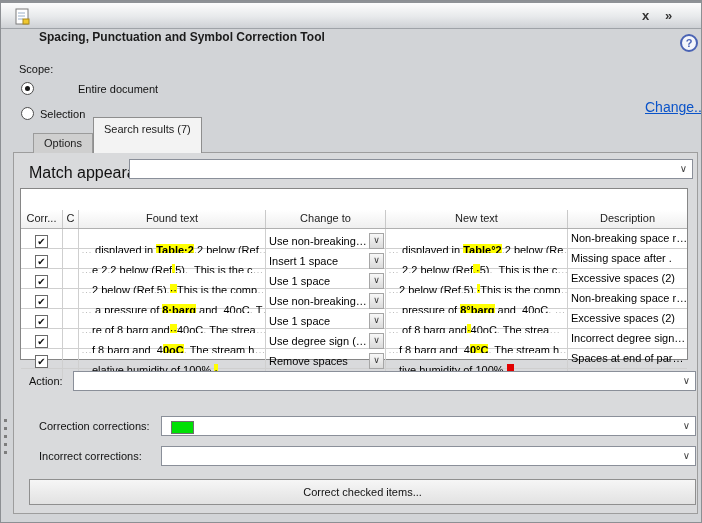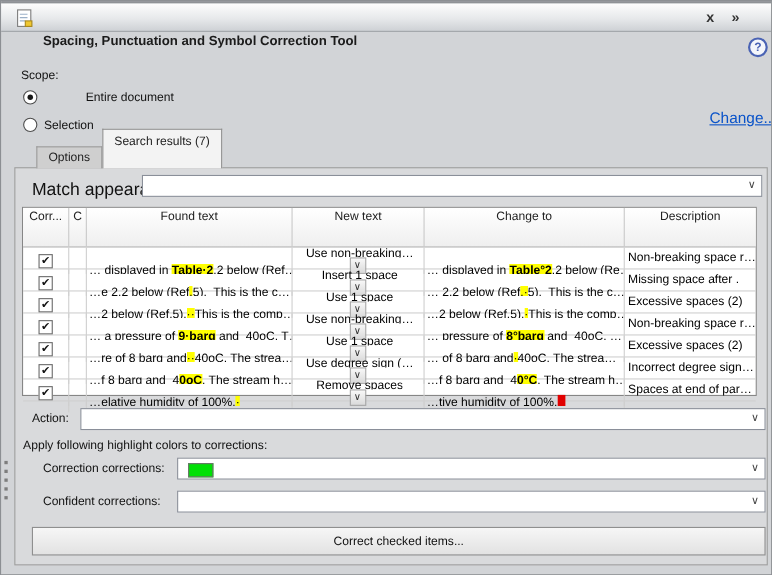--- a/index.html
+++ b/index.html
@@ -42,33 +42,33 @@
   #match-combo{left:128px;top:158px;width:564px;height:20px;}
   #action-combo{left:72px;top:370px;width:623px;height:20px;}
   #confident-combo{left:160px;top:415px;width:535px;height:20px;padding-left:36px;}
   #uncertain-combo{left:160px;top:445px;width:535px;height:20px;padding-left:36px;}
   .swatch{position:absolute;left:9px;top:4px;width:21px;height:11px;border:1px solid #6f6f6f;}
 
   
   .rtable{position:absolute;left:19px;top:187px;width:668px;height:172px;box-sizing:border-box;
     border:1px solid #868686;background:#fff;}
   .thead,.trow{display:grid;grid-template-columns:42px 16px 187px 120px 182px 119px;box-sizing:border-box;}
-  .thead{height:36px;background:linear-gradient(#ffffff,#efefef);border-bottom:1px solid #b0b0b0;}
+  .thead{height:19px;background:linear-gradient(#ffffff,#efefef);border-bottom:1px solid #b0b0b0;margin-top:21px;}
   .hcell{font-size:11px;color:#222;text-align:center;line-height:17px;border-right:1px solid #c9c9c9;overflow:hidden;box-sizing:border-box;white-space:pre;}
   .hcell:last-child{border-right:none;}
   .trow{height:20px;border-bottom:1px solid #cfcfcf;}
   .trow.empty{height:10px;border-bottom:none;}
   .cell{border-right:1px solid #cfcfcf;box-sizing:border-box;overflow:hidden;}
   .cell:last-child{border-right:none;}
   .ccheck{display:flex;align-items:center;justify-content:center;}
   .cbx{width:13px;height:13px;box-sizing:border-box;background:#fff;border:1px solid #6a6a6a;
     font-size:10px;line-height:11px;text-align:center;color:#111;}
   .ctext{font-size:11px;line-height:19px;white-space:pre;padding:12px 2px;color:#000;}
   .cdesc{font-size:11px;line-height:19px;white-space:pre;padding:0 3px;color:#000;}
-  .cchange{display:flex;align-items:center;flex-direction:column;}
+  .cchange{display:flex;align-items:center;}
   .cval{flex:1;font-size:11px;white-space:pre;overflow:hidden;padding-left:3px;color:#000;}
   .gdrop{width:15px;height:16px;box-sizing:border-box;margin-right:1px;background:linear-gradient(#f8f8f8,#dadada);
     border:1px solid #a6a6a6;font-size:9px;line-height:13px;text-align:center;color:#333;flex:0 0 15px;}
   .hl{background:#ffff00;}
   .b{font-weight:700;}
   .redblock{display:inline-block;width:7px;height:12px;background:#e10000;vertical-align:-2px;}
 
   
   .action-label{position:absolute;left:28px;top:374px;font-size:11px;color:#111;}
   .apply-label{position:absolute;left:20px;top:398px;font-size:11px;color:#111;}
@@ -123,22 +123,22 @@
   <div class="combo" id="match-combo">
     
     <span class="arrow">∨</span>
   </div>
 
   <div class="rtable">
     <div class="thead">
       <div class="hcell">Corr...</div>
       <div class="hcell">C</div>
       <div class="hcell">Found text</div>
+      <div class="hcell">Change to</div>
       <div class="hcell">New text</div>
-      <div class="hcell">Change to</div>
       <div class="hcell">Description</div>
     </div>
     <div>
         <div class="trow">
           <div class="cell ccheck">
             <div class="cbx">✔</div>
           </div>
           <div class="cell"></div>
           <div class="cell ctext"><span>… displayed in </span><span class="hl b">Table·2</span><span>.2 below (Ref…</span></div>
           <div class="cell cchange">
@@ -172,21 +172,21 @@
             <div class="gdrop">∨</div>
           </div>
           <div class="cell ctext"><span>…2 below (Ref.5).</span><span class="hl">·</span><span>This is the comp…</span></div>
           <div class="cell cdesc">Excessive spaces (2)</div>
         </div>
         <div class="trow">
           <div class="cell ccheck">
             <div class="cbx">✔</div>
           </div>
           <div class="cell"></div>
-          <div class="cell ctext"><span>… a pressure of </span><span class="hl b">9·barg</span><span> and  40oC. T…</span></div>
+          <div class="cell ctext"><span>… a pressure of </span><span class="hl b">8·barg</span><span> and  40oC. T…</span></div>
           <div class="cell cchange">
             <div class="cval">Use non-breaking…</div>
             <div class="gdrop">∨</div>
           </div>
           <div class="cell ctext"><span>… pressure of </span><span class="hl b">8°barg</span><span> and  40oC. …</span></div>
           <div class="cell cdesc">Non-breaking space r…</div>
         </div>
         <div class="trow">
           <div class="cell ccheck">
             <div class="cbx">✔</div>
@@ -236,30 +236,29 @@
       <div class="cell"></div>
     </div>
   </div>
 
   <div class="action-label">Action:</div>
   <div class="combo" id="action-combo">
     
     <span class="arrow">∨</span>
   </div>
 
-  <div class="apply-label">Apply following highlight colors to corrections:</div>
 
   <div class="confident-label">Correction corrections:</div>
   <div class="combo" id="confident-combo">
     <span class="swatch" style="background: rgb(0, 224, 5);"></span>
     
     <span class="arrow">∨</span>
   </div>
 
-  <div class="uncertain-label">Confident corrections:</div>
+  <div class="uncertain-label">Incorrect corrections:</div>
   <div class="combo" id="uncertain-combo">
     
     <span class="arrow">∨</span>
   </div>
 
   <div class="big-button">Correct checked items...</div>
 
   <div class="grip">
       <i></i>
       <i></i>

